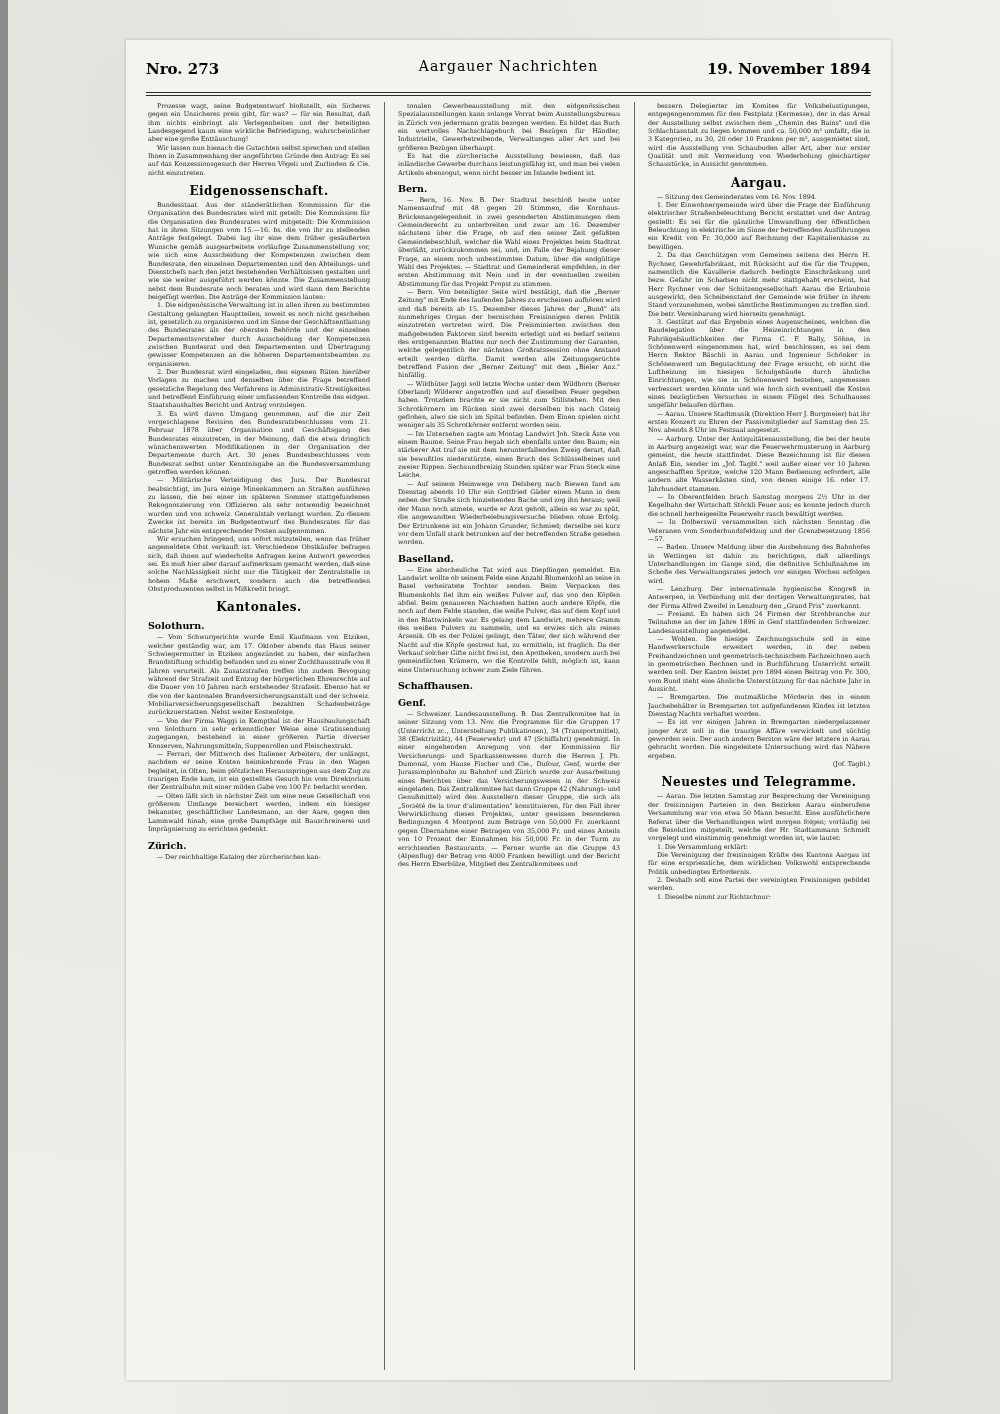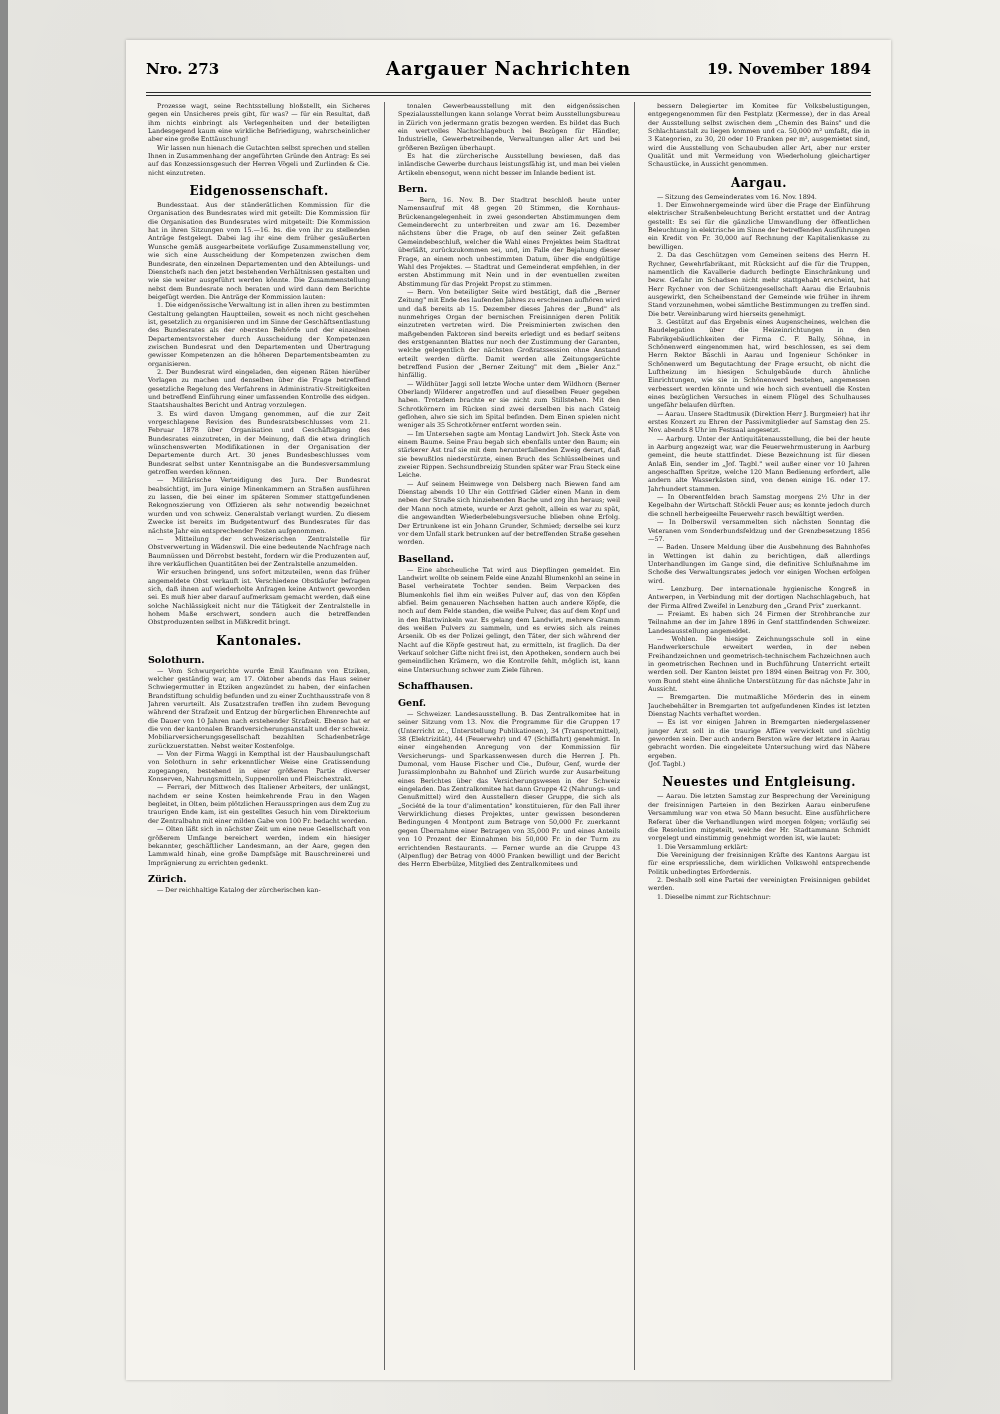--- a/index.html
+++ b/index.html
@@ -14,21 +14,21 @@
   .sheet{
     position:absolute; left:118px; top:40px; width:765px; height:1340px;
     background:#f5f3ee;
     box-shadow:0 0 3px rgba(0,0,0,0.25);
   }
   
   .masthead{
     position:absolute; left:138px; top:56px; width:725px; height:36px;
   }
   .mh-left{position:absolute;left:0;top:4px;font-size:15px;font-weight:bold;font-family:"DejaVu Serif",serif;}
-  .mh-center{position:absolute;left:0;right:0;top:2px;text-align:center;font-size:18px;font-weight:bold;letter-spacing:1px;}
+  .mh-center{position:absolute;left:0;right:0;top:2px;text-align:center;font-size:14px;font-weight:normal;letter-spacing:1px;}
   .mh-right{position:absolute;right:0;top:4px;font-size:15px;font-weight:bold;}
   .rule{position:absolute;left:138px;top:92px;width:725px;height:0;border-top:1.5px solid #2b2b2b;}
   .rule2{position:absolute;left:138px;top:95px;width:725px;height:0;border-top:0.6px solid #2b2b2b;}
 
   
   .cols{position:absolute; left:140px; top:102px; width:722px; height:1268px;}
   .col{position:absolute; top:0; width:222px; height:1268px; overflow:hidden;}
   .col1{left:0;}
   .col2{left:250px;}
   .col3{left:500px;}
@@ -75,29 +75,28 @@
     <div class="mh-center">Aargauer Nachrichten</div>
     <div class="mh-right">19. November 1894</div>
   </div>
   <div class="rule"></div>
   <div class="rule2"></div>
 
   <div class="cols">
     <div class="vline v1"></div>
     <div class="vline v2"></div>
     <div class="col col1" id="col1">
-        <p class="t">Prozesse wagt, seine Rechtsstellung bloßstellt, ein Sicheres gegen ein Unsicheres preis gibt, für was? — für ein Resultat, daß ihm nichts einbringt als Verlegenheiten und der beteiligten Landesgegend kaum eine wirkliche Befriedigung, wahrscheinlicher aber eine große Enttäuschung!</p>
+        <p class="t">Prozesse wagt, seine Budgetentwurf bloßstellt, ein Sicheres gegen ein Unsicheres preis gibt, für was? — für ein Resultat, daß ihm nichts einbringt als Verlegenheiten und der beteiligten Landesgegend kaum eine wirkliche Befriedigung, wahrscheinlicher aber eine große Enttäuschung!</p>
         <p class="t">Wir lassen nun hienach die Gutachten selbst sprechen und stellen Ihnen in Zusammenhang der angeführten Gründe den Antrag: Es sei auf das Konzessionsgesuch der Herren Vögeli und Zurlinden &amp; Cie. nicht einzutreten.</p>
         <h2 class="sec">Eidgenossenschaft.</h2>
         <p class="t">Bundesstaat. Aus der ständerätlichen Kommission für die Organisation des Bundesrates wird mit geteilt: Die Kommission für die Organisation des Bundesrates wird mitgeteilt: Die Kommission hat in ihren Sitzungen vom 15.—16. bs. die von ihr zu stellenden Anträge festgelegt. Dabei lag ihr eine dem früher gesäußerten Wunsche gemäß ausgearbeitete vorläufige Zusammenstellung vor, wie sich eine Ausscheidung der Kompetenzen zwischen dem Bundesrate, den einzelnen Departementen und den Abteilungs- und Dienstchefs nach den jetzt bestehenden Verhältnissen gestalten und wie sie weiter ausgeführt werden könnte. Die Zusammenstellung nebst dem Bundesrate noch beraten und wird dann dem Berichte beigefügt werden. Die Anträge der Kommission lauten:</p>
         <p class="t">1. Die eidgenössische Verwaltung ist in allen ihren zu bestimmten Gestaltung gelangten Hauptteilen, soweit es noch nicht geschehen ist, gesetzlich zu organisieren und im Sinne der Geschäftsentlastung des Bundesrates als der obersten Behörde und der einzelnen Departementsvorsteher durch Ausscheidung der Kompetenzen zwischen Bundesrat und den Departementen und Übertragung gewisser Kompetenzen an die höheren Departementsbeamten zu organisieren.</p>
         <p class="t">2. Der Bundesrat wird eingeladen, den eigenen Räten hierüber Vorlagen zu machen und denselben über die Frage betreffend gesetzliche Regelung des Verfahrens in Administrativ-Streitigkeiten und betreffend Einführung einer umfassenden Kontrolle des eidgen. Staatshaushaltes Bericht und Antrag vorzulegen.</p>
         <p class="t">3. Es wird davon Umgang genommen, auf die zur Zeit vorgeschlagene Revision des Bundesratsbeschlusses vom 21. Februar 1878 über Organisation und Geschäftsgang des Bundesrates einzutreten, in der Meinung, daß die etwa dringlich wünschenswerten Modifikationen in der Organisation der Departemente durch Art. 30 jenes Bundesbeschlusses vom Bundesrat selbst unter Kenntnisgabe an die Bundesversammlung getroffen werden können.</p>
         <p class="t">— Militärische Verteidigung des Jura. Der Bundesrat beabsichtigt, im Jura einige Minenkammern an Straßen ausführen zu lassen, die bei einer im späteren Sommer stattgefundenen Rekognoszierung von Offizieren als sehr notwendig bezeichnet wurden und von schweiz. Generalstab verlangt wurden. Zu diesem Zwecke ist bereits im Budgetentwurf des Bundesrates für das nächste Jahr ein entsprechender Posten aufgenommen.</p>
-        <p class="t">— Mitteilung der schweizerischen Zentralstelle für Obstverwertung in Wädenswil. Die eine bedeutende Nachfrage nach Baumnüssen und Dörrobst besteht, fordern wir die Produzenten auf, ihre verkäuflichen Quantitäten bei der Zentralstelle anzumelden.</p>
         <p class="t">Wir ersuchen bringend, uns sofort mitzuteilen, wenn das früher angemeldete Obst verkauft ist. Verschiedene Obstkäufer befragen sich, daß ihnen auf wiederholte Anfragen keine Antwort geworden sei. Es muß hier aber darauf aufmerksam gemacht werden, daß eine solche Nachlässigkeit nicht nur die Tätigkeit der Zentralstelle in hohem Maße erschwert, sondern auch die betreffenden Obstproduzenten selbst in Mißkredit bringt.</p>
         <h2 class="sec">Kantonales.</h2>
         <h3 class="sub">Solothurn.</h3>
         <p class="t">— Vom Schwurgerichte wurde Emil Kaufmann von Etziken, welcher geständig war, am 17. Oktober abends das Haus seiner Schwiegermutter in Etziken angezündet zu haben, der einfachen Brandstiftung schuldig befunden und zu einer Zuchthausstrafe von 8 Jahren verurteilt. Als Zusatzstrafen treffen ihn zudem Bevogung während der Strafzeit und Entzug der bürgerlichen Ehrenrechte auf die Dauer von 10 Jahren nach erstehender Strafzeit. Ebenso hat er die von der kantonalen Brandversicherungsanstalt und der schweiz. Mobiliarversicherungsgesellschaft bezahlten Schadenbeträge zurückzuerstatten. Nebst weiter Kostenfolge.</p>
         <p class="t">— Von der Firma Waggi in Kempthal ist der Hausbaulungschaft von Solothurn in sehr erkenntlicher Weise eine Gratissendung zugegangen, bestehend in einer größeren Partie diverser Konserven, Nahrungsmitteln, Suppenrollen und Fleischextrakt.</p>
         <p class="t">— Ferrari, der Mittwoch des Italiener Arbeiters, der unlängst, nachdem er seine Kosten heimkehrende Frau in den Wagen begleitet, in Olten, beim plötzlichen Herausspringen aus dem Zug zu traurigen Ende kam, ist ein gestelltes Gesuch hin vom Direktorium der Zentralbahn mit einer milden Gabe von 100 Fr. bedacht worden.</p>
         <p class="t">— Olten läßt sich in nächster Zeit um eine neue Gesellschaft von größerem Umfange bereichert werden, indem ein hiesiger bekannter, geschäftlicher Landesmann, an der Aare, gegen den Lammwald hinab, eine große Dampfsäge mit Bauschreinerei und Imprägnierung zu errichten gedenkt.</p>
         <h3 class="sub">Zürich.</h3>
         <p class="t">— Der reichhaltige Katalog der zürcherischen kan-</p>
       </div>
@@ -121,27 +120,27 @@
         <h2 class="sec">Aargau.</h2>
         <p class="t">— Sitzung des Gemeinderates vom 16. Nov. 1894.</p>
         <p class="t">1. Der Einwohnergemeinde wird über die Frage der Einführung elektrischer Straßenbeleuchtung Bericht erstattet und der Antrag gestellt: Es sei für die gänzliche Umwandlung der öffentlichen Beleuchtung in elektrische im Sinne der betreffenden Ausführungen ein Kredit von Fr. 30,000 auf Rechnung der Kapitalienkasse zu bewilligen.</p>
         <p class="t">2. Da das Geschützgen vom Gemeinen seitens des Herrn H. Rychner, Gewehrfabrikant, mit Rücksicht auf die für die Truppen, namentlich die Kavallerie dadurch bedingte Einschränkung und bezw. Gefahr im Schadsen nicht mehr stattgehabt erscheint, hat Herr Rychner von der Schützengesellschaft Aarau die Erlaubnis ausgewirkt, den Scheibenstand der Gemeinde wie früher in ihrem Stand vorzunehmen, wobei sämtliche Bestimmungen zu treffen sind. Die betr. Vereinbarung wird hierseits genehmigt.</p>
         <p class="t">3. Gestützt auf das Ergebnis eines Augenscheines, welchen die Baudelegation über die Heizeinrichtungen in den Fabrikgebäudlichkeiten der Firma C. F. Bally, Söhne, in Schönenwerd eingenommen hat, wird beschlossen, es sei dem Herrn Rektor Bäschli in Aarau und Ingenieur Schönker in Schönenwerd um Begutachtung der Frage ersucht, ob nicht die Luftheizung im hiesigen Schulgebäude durch ähnliche Einrichtungen, wie sie in Schönenwerd bestehen, angemessen verbessert werden könnte und wie hoch sich eventuell die Kosten eines bezüglichen Versuches in einem Flügel des Schulhauses ungefähr belaufen dürften.</p>
         <p class="t">— Aarau. Unsere Stadtmusik (Direktion Herr J. Burgmeier) hat ihr erstes Konzert zu Ehren der Passivmitglieder auf Samstag den 25. Nov. abends 8 Uhr im Festsaal angesetzt.</p>
         <p class="t">— Aarburg. Unter der Antiquitätenausstellung, die bei der heute in Aarburg angezeigt war, war die Feuerwehrmusterung in Aarburg gemeint, die heute stattfindet. Diese Bezeichnung ist für diesen Anlaß Ein, sender im „Jof. Tagbl." weil außer einer vor 10 Jahren angeschafften Spritze, welche 120 Mann Bedienung erfordert, alle andern alte Wasserkästen sind, von denen einige 16. oder 17. Jahrhundert stammen.</p>
         <p class="t">— In Oberentfelden brach Samstag morgens 2½ Uhr in der Kegelbahn der Wirtschaft Stöckli Feuer aus; es konnte jedoch durch die schnell herbeigeeilte Feuerwehr rasch bewältigt werden.</p>
         <p class="t">— In Dolberswil versammelten sich nächsten Sonntag die Veteranen vom Sonderbundsfeldzug und der Grenzbesetzung 1856—57.</p>
         <p class="t">— Baden. Unsere Meldung über die Ausbehnung des Bahnhofes in Wettingen ist dahin zu berichtigen, daß allerdings Unterhandlungen im Gange sind, die definitive Schlußnahme im Schoße des Verwaltungsrates jedoch vor einigen Wochen erfolgen wird.</p>
-        <p class="t">— Lenzburg. Der internationale hygienische Kongreß in Antwerpen, in Verbindung mit der dortigen Nachschlagebuch, hat der Firma Alfred Zweifel in Lenzburg den „Grand Prix" zuerkannt.</p>
+        <p class="t">— Lenzburg. Der internationale hygienische Kongreß in Antwerpen, in Verbindung mit der dortigen Verwaltungsrates, hat der Firma Alfred Zweifel in Lenzburg den „Grand Prix" zuerkannt.</p>
         <p class="t">— Freiamt. Es haben sich 24 Firmen der Strohbranche zur Teilnahme an der im Jahre 1896 in Genf stattfindenden Schweizer. Landesausstellung angemeldet.</p>
         <p class="t">— Wohlen. Die hiesige Zeichnungsschule soll in eine Handwerkerschule erweitert werden, in der neben Freihandzeichnen und geometrisch-technischem Fachzeichnen auch in geometrischen Rechnen und in Buchführung Unterricht erteilt werden soll. Der Kanton leistet pro 1894 einen Beitrag von Fr. 300, vom Bund steht eine ähnliche Unterstützung für das nächste Jahr in Aussicht.</p>
         <p class="t">— Bremgarten. Die mutmaßliche Mörderin des in einem Jauchebehälter in Bremgarten tot aufgefundenen Kindes ist letzten Dienstag Nachts verhaftet worden.</p>
         <p class="t">— Es ist vor einigen Jahren in Bremgarten niedergelassener junger Arzt soll in die traurige Affäre verwickelt und süchtig geworden sein. Der auch andern Berston wäre der letztere in Aarau gebracht worden. Die eingeleitete Untersuchung wird das Nähere ergeben.</p>
-        <p class="t" style="text-align: left; text-indent: 0px;">(Jof. Tagbl.)</p>
-        <h2 class="sec">Neuestes und Entgleisung.</h2>
+        <p class="t" style="text-align: right; text-indent: 0px;">(Jof. Tagbl.)</p>
+        <h2 class="sec">Neuestes und Telegramme.</h2>
         <p class="t">— Aarau. Die letzten Samstag zur Besprechung der Vereinigung der freisinnigen Parteien in den Bezirken Aarau einberufene Versammlung war von etwa 50 Mann besucht. Eine ausführlichere Referat über die Verhandlungen wird morgen folgen; vorläufig sei die Resolution mitgeteilt, welche der Hr. Stadtammann Schmidt vorgelegt und einstimmig genehmigt worden ist, wie lautet:</p>
         <p class="t">1. Die Versammlung erklärt:</p>
         <p class="t">Die Vereinigung der freisinnigen Kräfte des Kantons Aargau ist für eine erspriessliche, dem wirklichen Volkswohl entsprechende Politik unbedingtes Erfordernis.</p>
         <p class="t">2. Deshalb soll eine Partei der vereinigten Freisinnigen gebildet werden.</p>
         <p class="t">1. Dieselbe nimmt zur Richtschnur:</p>
       </div>
   </div>
 </div>
 
 </body></html>

